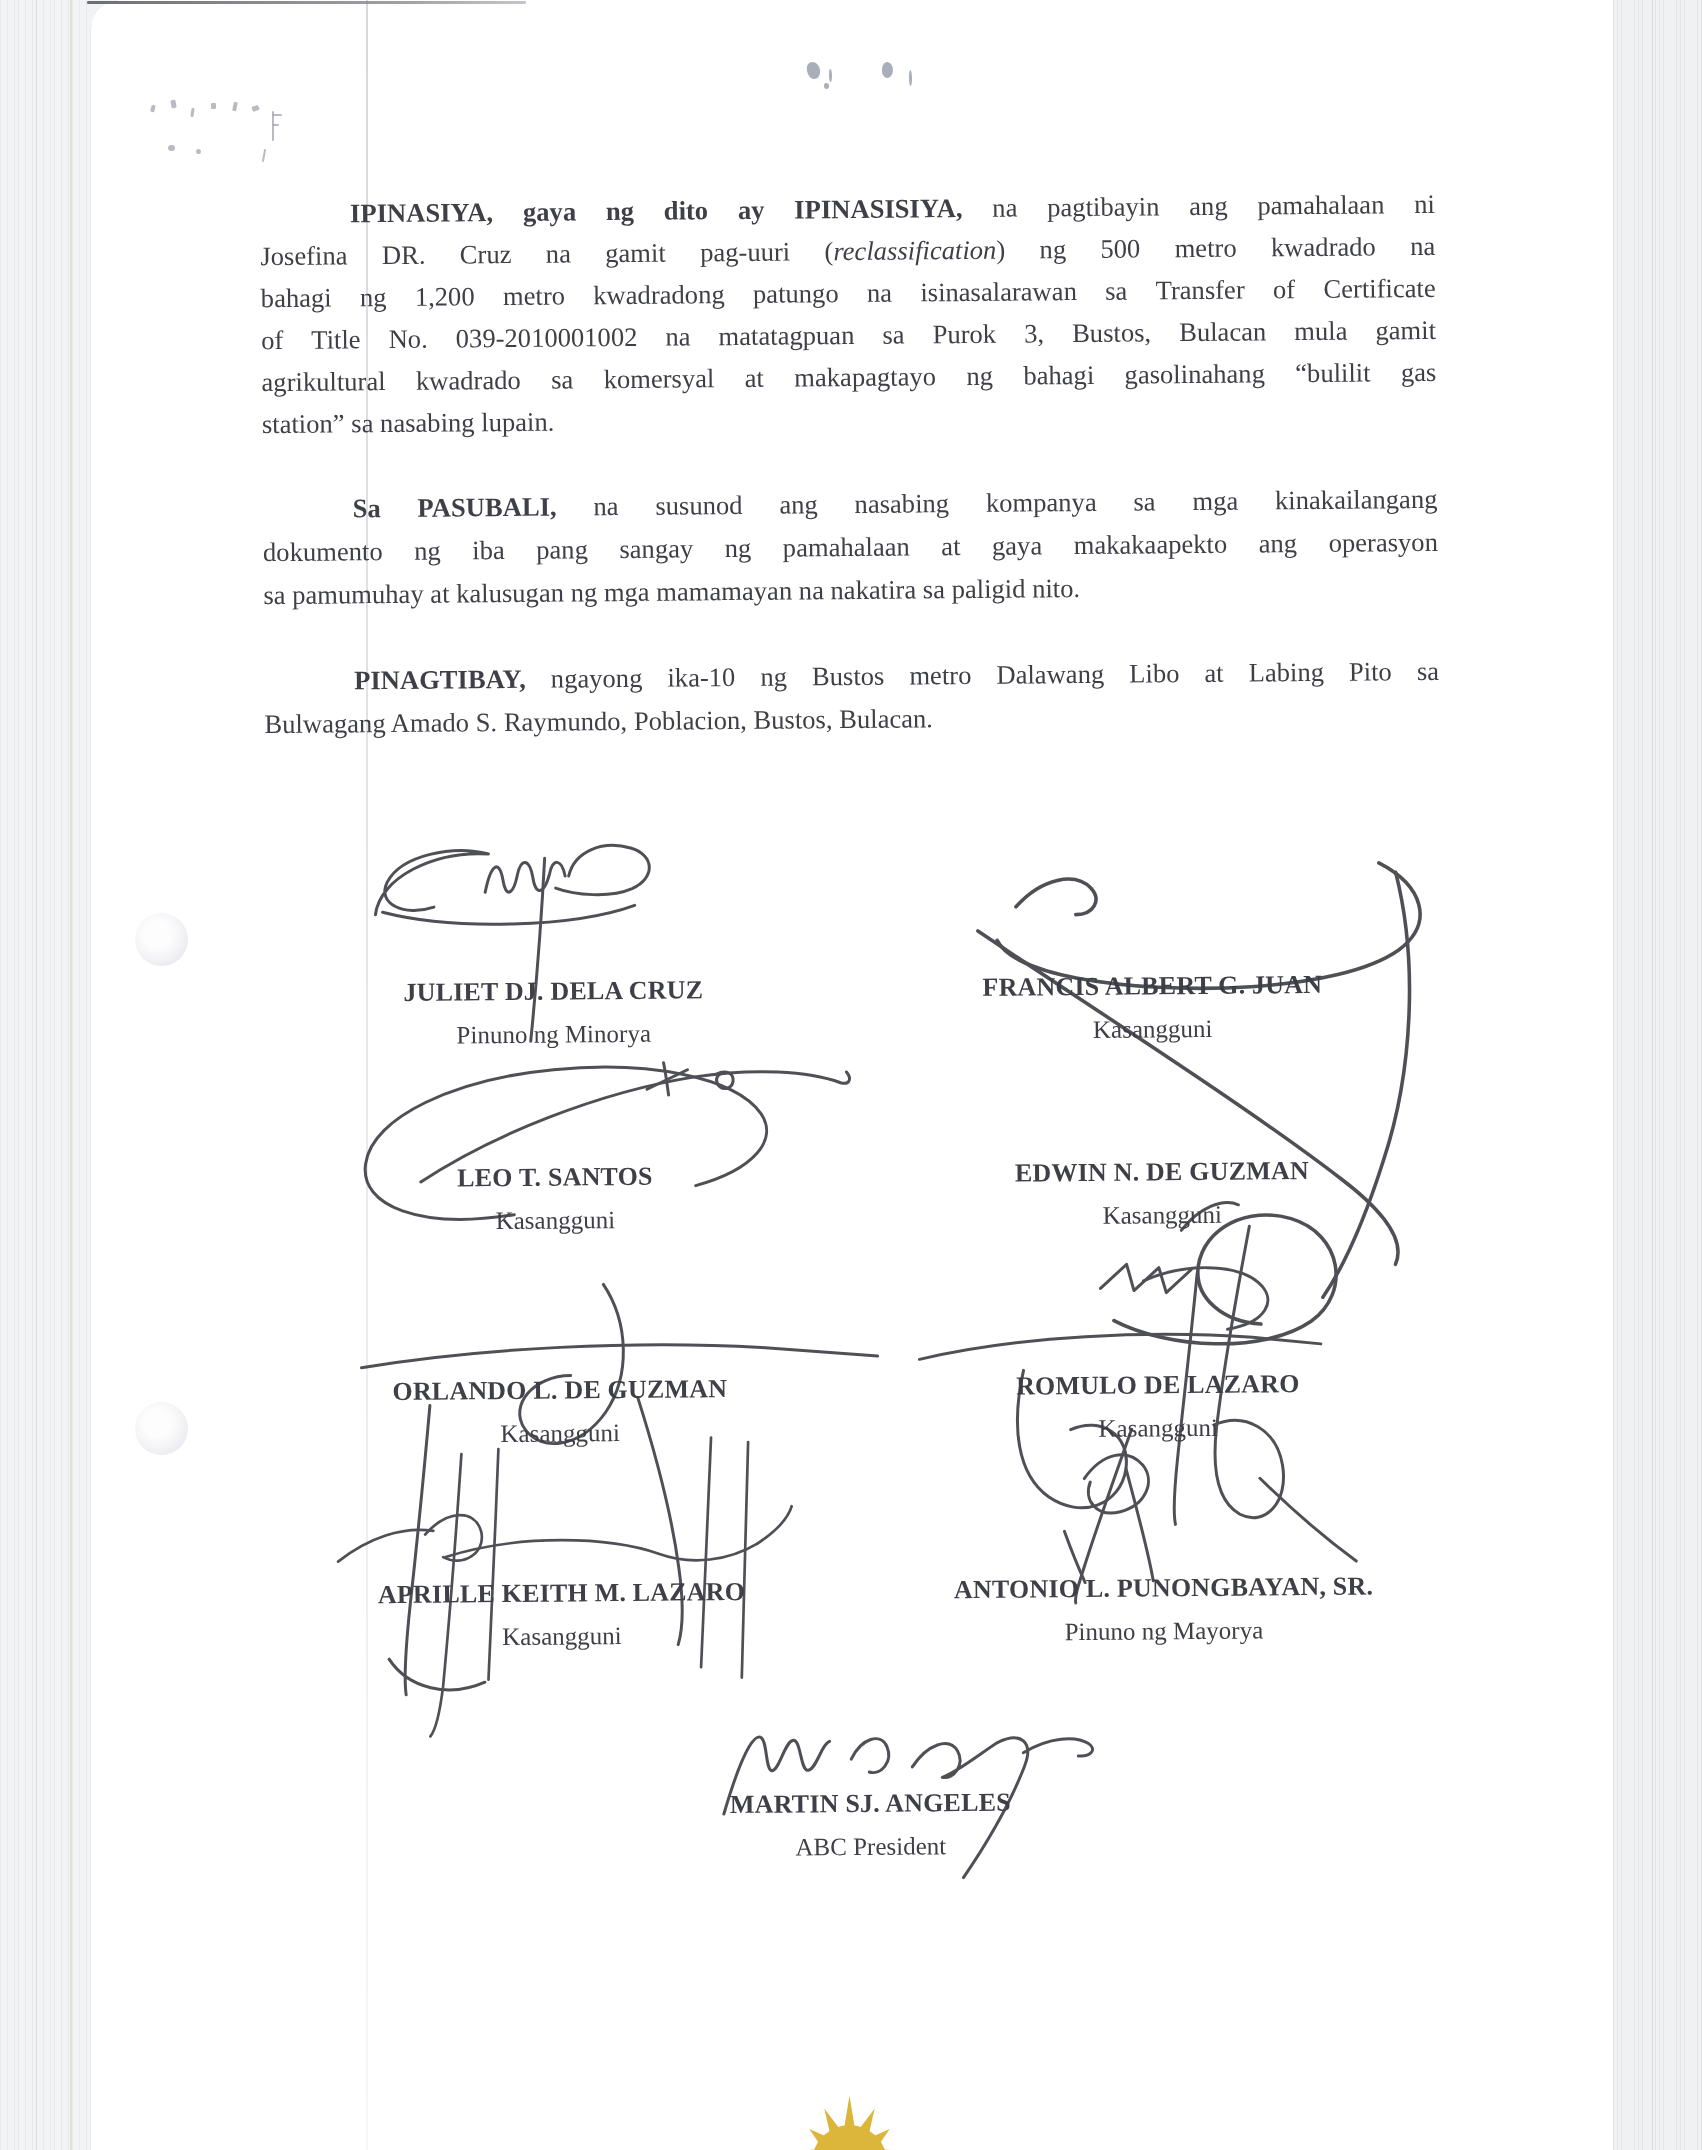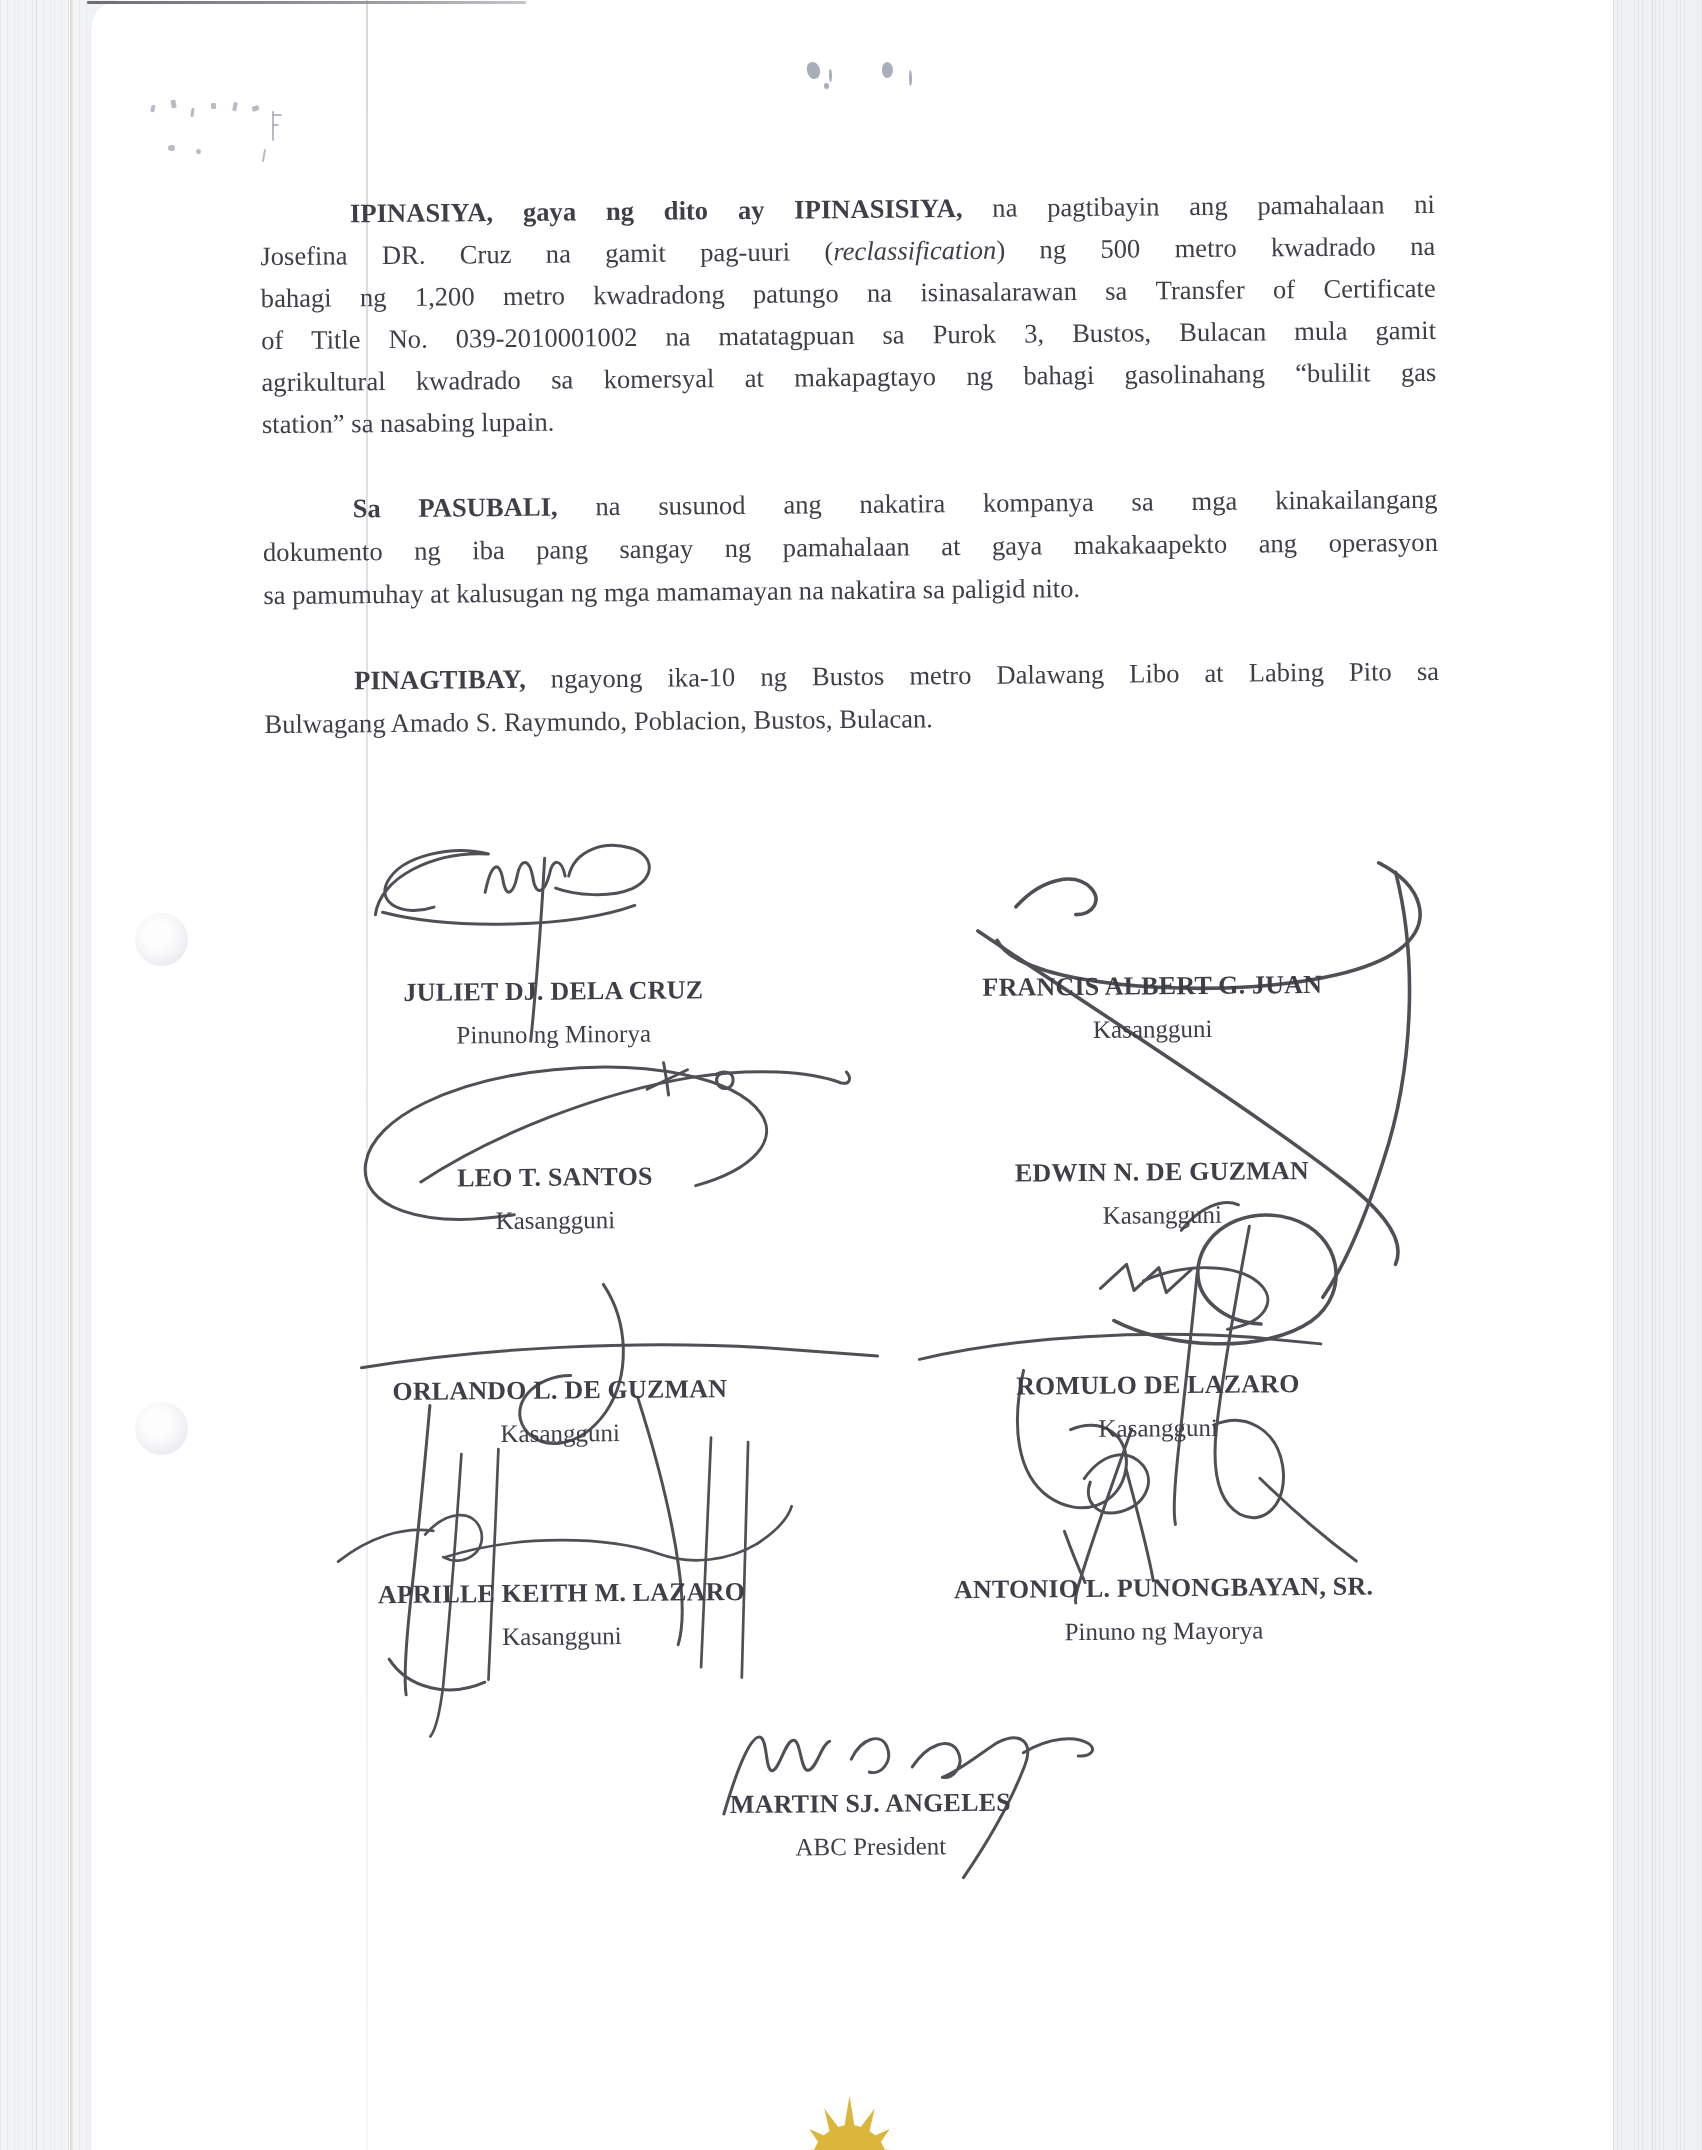--- a/index.html
+++ b/index.html
@@ -170,21 +170,21 @@
         </div>
         <div class="line p" style="height: 42px; line-height: 42px;">station” sa nasabing lupain.</div>
       </div>
       <div class="paragraph" style="top: 483px;">
         <div class="line j ind" style="height: 43px; line-height: 43px;">
           <span><b>Sa</b></span>
           <span><b>PASUBALI,</b></span>
           <span>na</span>
           <span>susunod</span>
           <span>ang</span>
-          <span>nakatira</span>
+          <span>nasabing</span>
           <span>kompanya</span>
           <span>sa</span>
           <span>mga</span>
           <span>kinakailangang</span>
         </div>
         <div class="line j" style="height: 43px; line-height: 43px;">
           <span>dokumento</span>
           <span>ng</span>
           <span>iba</span>
           <span>pang</span>

